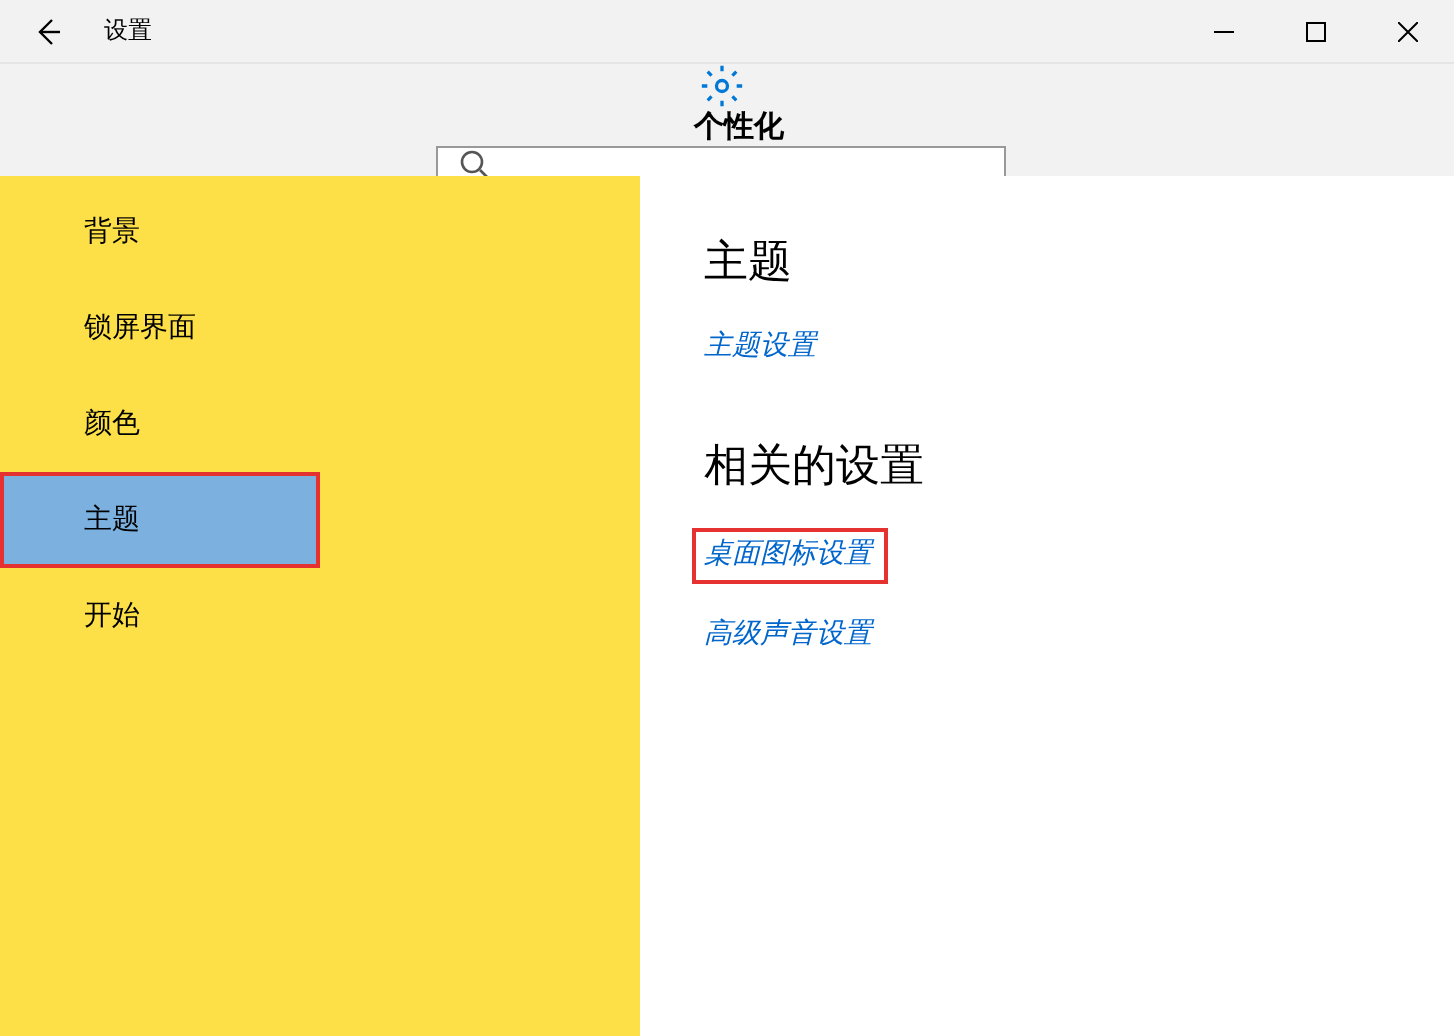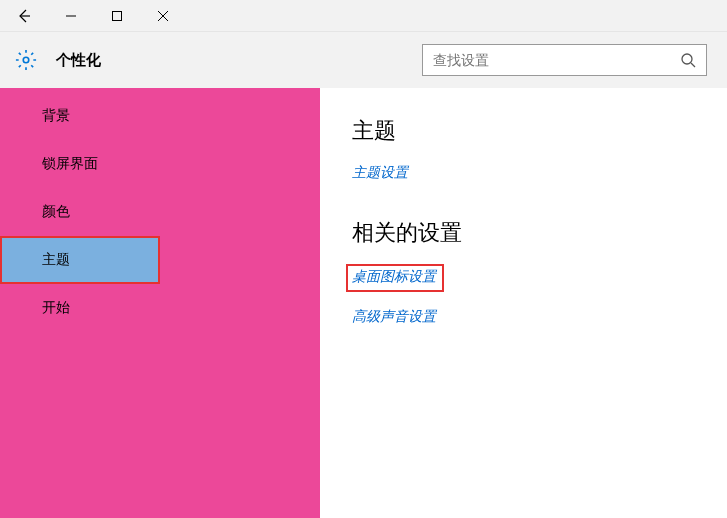--- a/index.html
+++ b/index.html
@@ -29,20 +29,21 @@
       font-size: 10px;
       font-family: "Segoe MDL2 Assets", sans-serif;
     }
     
     .header {
       height: 56px;
       background: #f2f2f2;
       display: flex;
       align-items: center;
       padding: 0 20px 0 14px;
+      flex-direction: column;
     }
     .gear-icon {
       width: 24px; height: 24px;
       color: #0078d7;
       display: flex; align-items: center; justify-content: center;
     }
     .header-title {
       font-size: 15px;
       font-weight: 600;
       margin-left: 18px;
@@ -68,21 +69,21 @@
       width: 16px; height: 16px;
       color: #666;
     }
     
     .main {
       display: flex;
       height: calc(100% - 88px);
     }
     .sidebar {
       width: 320px;
-      background: #ec4899;
+      background: #fde047;
       padding-top: 4px;
     }
     .sidebar-item {
       height: 48px;
       display: flex;
       align-items: center;
       padding-left: 42px;
       font-size: 14px;
       color: #000;
       cursor: default;
@@ -133,20 +134,21 @@
 </head>
 <body>
 
 <div class="titlebar">
   <div class="back-btn">
     <svg width="16" height="16" viewBox="0 0 16 16">
       <path d="M10 2 L4 8 L10 14" stroke="#000" stroke-width="1.2" fill="none"></path>
       <path d="M4 8 L14 8" stroke="#000" stroke-width="1.2" fill="none"></path>
     </svg>
   </div>
+  <div class="title-text">设置</div>
   <div class="win-controls">
     <div class="win-btn">
       <svg width="10" height="10" viewBox="0 0 10 10">
           <path d="M0 5 H10" stroke="#000" stroke-width="1"></path>
         </svg>
     </div>
     <div class="win-btn">
       <svg width="10" height="10" viewBox="0 0 10 10">
           <rect x="0.5" y="0.5" width="9" height="9" stroke="#000" stroke-width="1" fill="none"></rect>
         </svg>
@@ -161,21 +163,20 @@
 
 <div class="header">
   <div class="gear-icon">
     <svg width="22" height="22" viewBox="0 0 24 24" fill="none" stroke="#0078d7" stroke-width="1.8">
       <circle cx="12" cy="12" r="3"></circle>
       <path d="M12 1v3M12 20v3M4.2 4.2l2.1 2.1M17.7 17.7l2.1 2.1M1 12h3M20 12h3M4.2 19.8l2.1-2.1M17.7 6.3l2.1-2.1"></path>
     </svg>
   </div>
   <div class="header-title">个性化</div>
   <div class="search-box">
-    <input class="search-input" placeholder="查找设置" style="">
     <svg class="search-icon" width="15" height="15" viewBox="0 0 16 16">
       <circle cx="7" cy="7" r="5" stroke="#555" stroke-width="1.3" fill="none"></circle>
       <path d="M11 11 L15 15" stroke="#555" stroke-width="1.3"></path>
     </svg>
   </div>
 </div>
 
 <div class="main">
   <div class="sidebar">
     <div class="sidebar-item">

